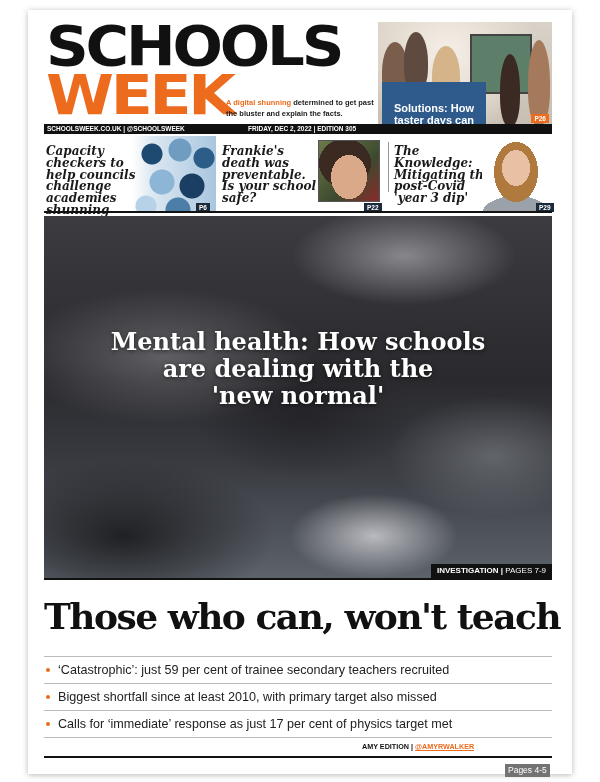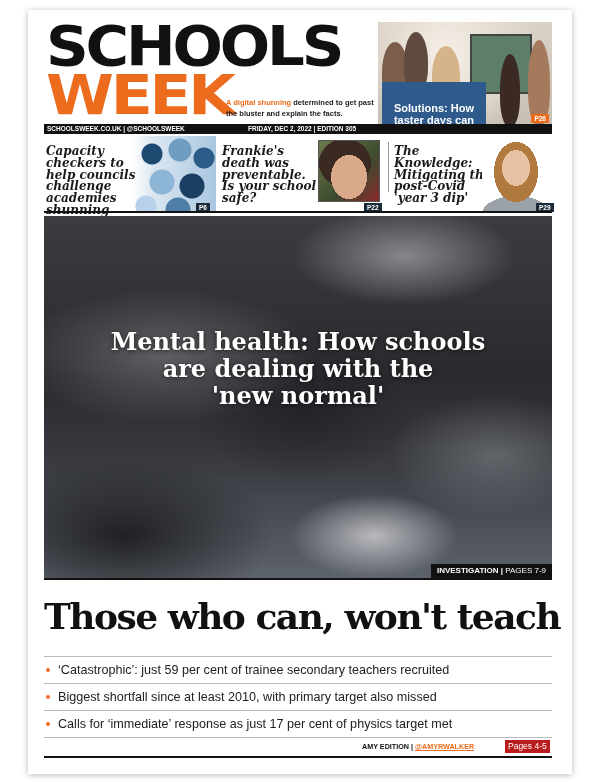--- a/index.html
+++ b/index.html
@@ -89,21 +89,21 @@
   .bullets { position: absolute; left: 44px; top: 656px; width: 508px; }
   .bullet {
     position: relative; height: 27px; border-top: 1px solid #bbb; font-size: 12.6px; line-height: 26px; color: #222;
     padding-left: 14px; white-space: nowrap;
   }
   .bullet .dot { position: absolute; left: 2px; top: 11px; width: 4px; height: 4px; border-radius: 50%; background: #ec6b1d; }
   .bullets .last-rule { border-top: 1px solid #bbb; height: 0; }
 
   .byline { position: absolute; left: 362px; top: 742px; font-size: 7.2px; font-weight: bold; color: #111; line-height: 10px; }
   .byline .handle { color: #ec6b1d; text-decoration: underline; }
-  .pages-box { position: absolute; left: 505px; top: 740px; background: #b91c1c; color: #fff; font-size: 8.5px; padding: 1px 3px; line-height: 11px; }
+  .pages-box { position: absolute; left: 505px; top: 764px; background: #737373; color: #fff; font-size: 8.5px; padding: 1px 3px; line-height: 11px; }
   .bottom-rule { position: absolute; left: 44px; top: 756px; width: 508px; height: 2px; background: #111; }
 </style>
 </head>
 <body>
 
 <div class="page"></div>
 
 <div class="masthead-title">
   <span class="l1">SCHOOLS</span>
   <span class="l2">WEEK</span>

